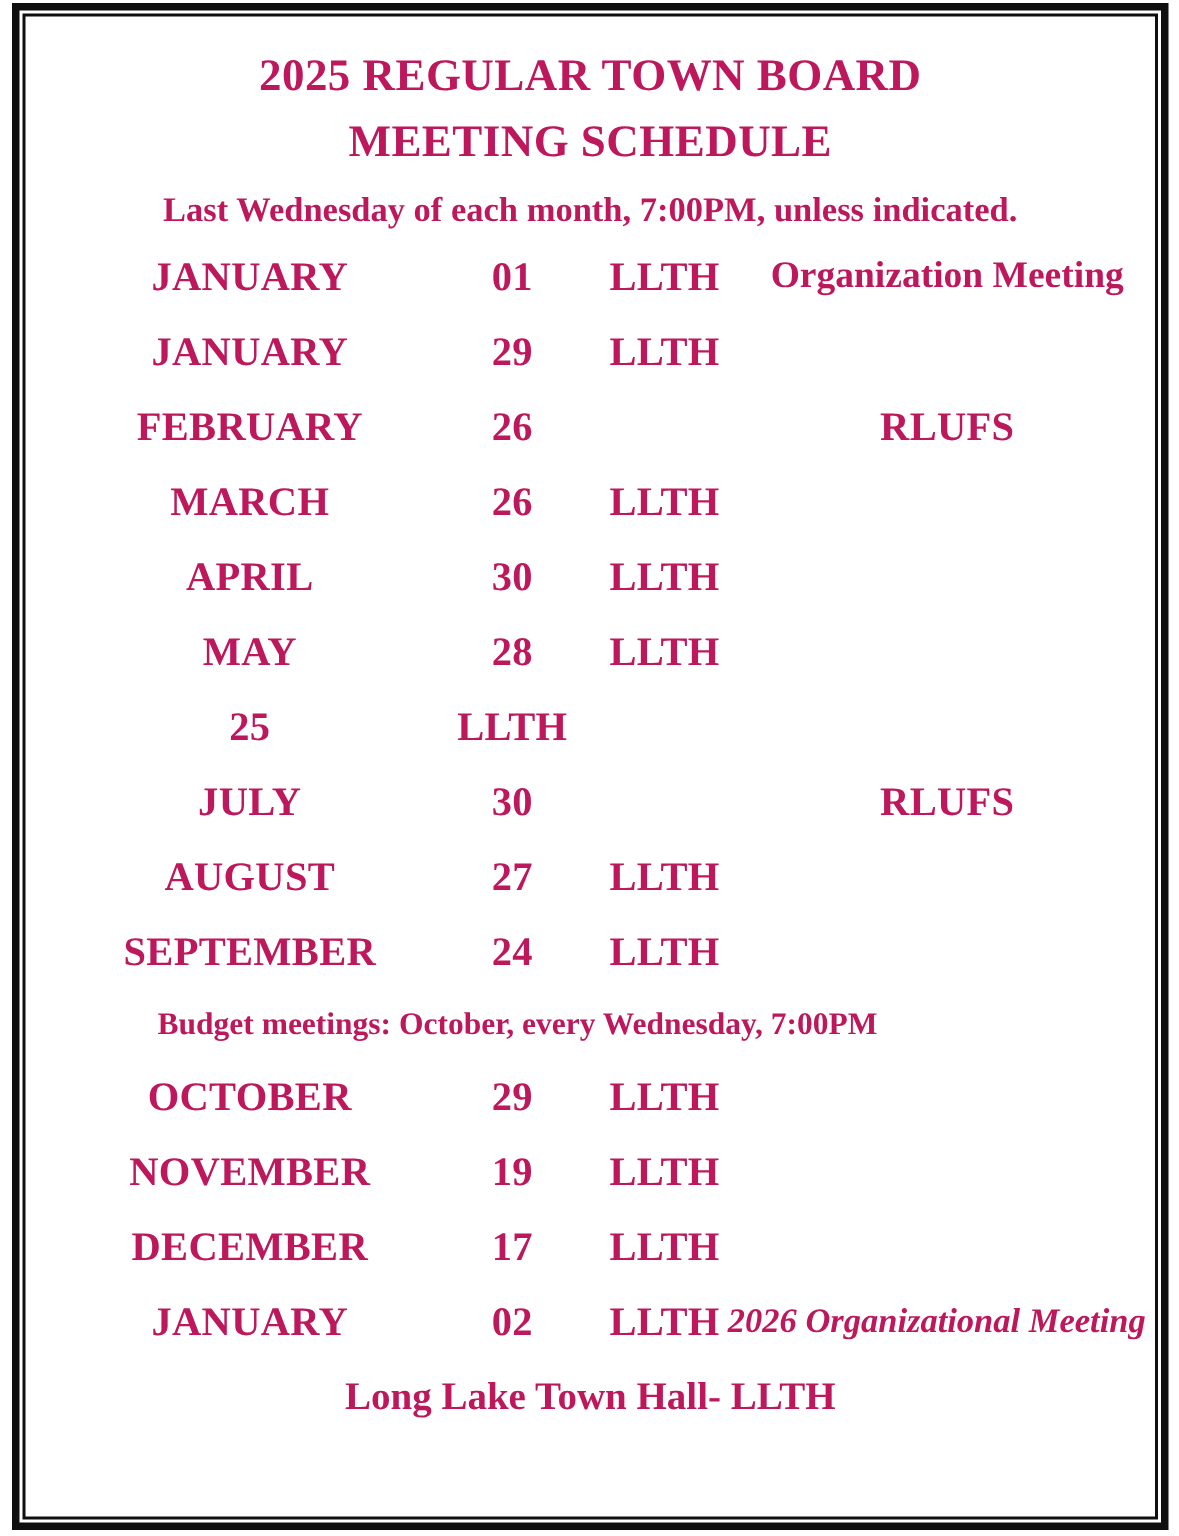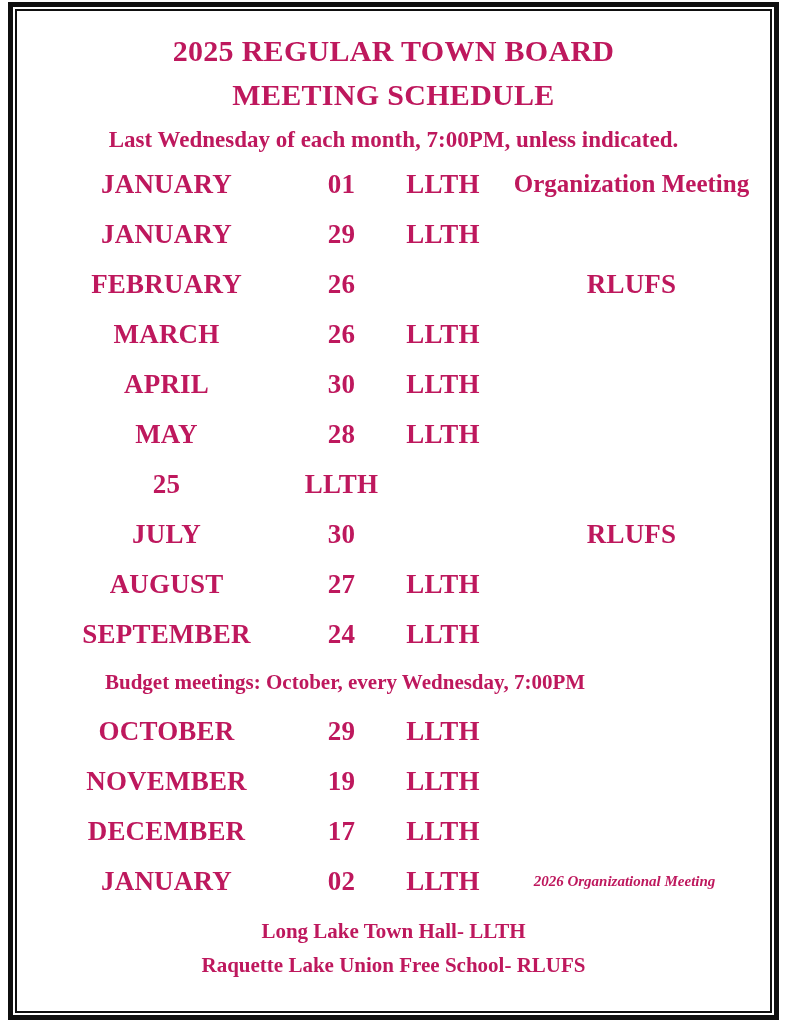--- a/index.html
+++ b/index.html
@@ -67,36 +67,36 @@
     line-height: 30px;
     letter-spacing: 0.2px;
   }
   .cell.note {
     font-size: 25px;
     line-height: 24px;
     letter-spacing: 0;
   }
   .cell.note.italic {
     font-style: italic;
-    font-size: 15px;
+    font-size: 23px;
   }
   .cell.note.snug { margin-left: -14px; }
 
   .budget-note {
     height: 47px;
     display: flex;
     align-items: center;
     padding-left: 88px;
     font-size: 21px;
     white-space: nowrap;
   }
 
   .legend {
     text-align: center;
-    font-size: 21px;
+    font-size: 26px;
     line-height: 26px;
     white-space: nowrap;
   }
   .legend.first { margin-top: 12px; }
   .legend.second { margin-top: 8px; }
 </style>
 </head>
 <body>
 
 <div class="page">
@@ -196,18 +196,17 @@
             <div class="row">
               <span class="cell month">JANUARY</span>
               <span class="cell day">02</span>
               <span class="cell loc">LLTH</span>
               <span class="cell note italic snug">2026 Organizational Meeting</span>
             </div>
           </div>
 
         <div class="legend first">Long Lake Town Hall- LLTH</div>
 
-        <div class="legend second">Raquette Lake Union Free School- RLUFS</div>
 
       </div>
     </div>
   </div>
 </div>
 
 </body></html>

